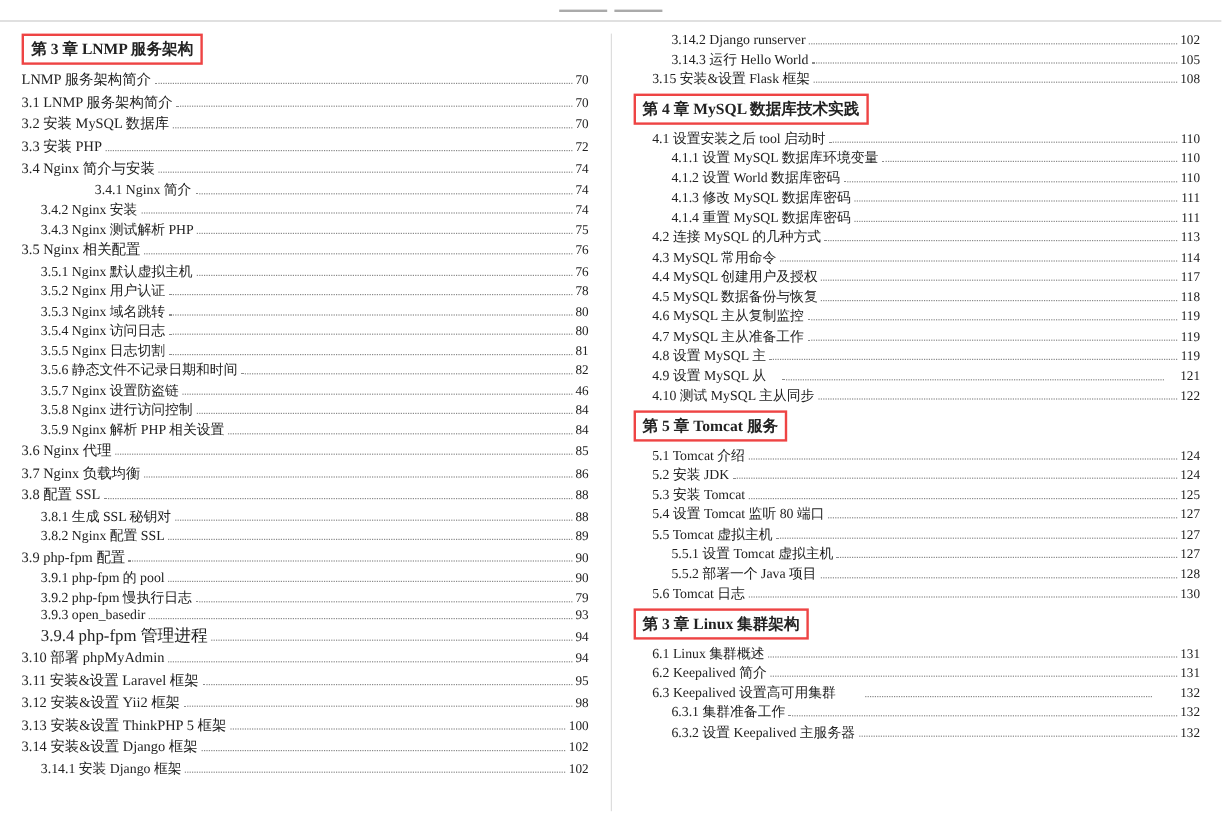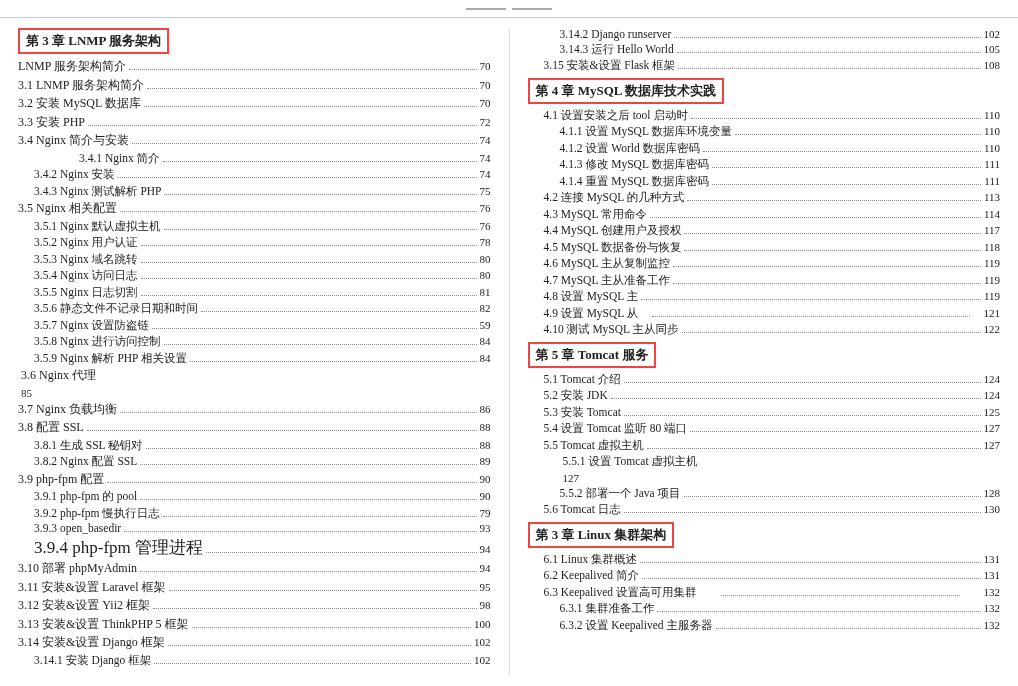--- a/index.html
+++ b/index.html
@@ -159,33 +159,33 @@
           <span class="toc-page">81</span>
         </div>
         <div class="toc-line" style="padding-left: 16px;">
           <span class="toc-label" style="font-size: 11.5px;">3.5.6  静态文件不记录日期和时间</span>
           <span class="toc-dots"></span>
           <span class="toc-page">82</span>
         </div>
         <div class="toc-line" style="padding-left: 16px;">
           <span class="toc-label" style="font-size: 11.5px;">3.5.7  Nginx 设置防盗链</span>
           <span class="toc-dots"></span>
-          <span class="toc-page">59</span>
+          <span class="toc-page">46</span>
         </div>
         <div class="toc-line" style="padding-left: 16px;">
           <span class="toc-label" style="font-size: 11.5px;">3.5.8  Nginx 进行访问控制</span>
           <span class="toc-dots"></span>
           <span class="toc-page">84</span>
         </div>
         <div class="toc-line" style="padding-left: 16px;">
           <span class="toc-label" style="font-size: 11.5px;">3.5.9  Nginx 解析 PHP 相关设置</span>
           <span class="toc-dots"></span>
           <span class="toc-page">84</span>
         </div>
-        <div class="toc-line" style="padding-left: 0px; flex-direction: column;">
+        <div class="toc-line" style="padding-left: 0px;">
           <span class="toc-label" style="font-size: 12px;">3.6  Nginx 代理</span>
           <span class="toc-dots"></span>
           <span class="toc-page">85</span>
         </div>
         <div class="toc-line" style="padding-left: 0px;">
           <span class="toc-label" style="font-size: 12px;">3.7  Nginx 负载均衡</span>
           <span class="toc-dots"></span>
           <span class="toc-page">86</span>
         </div>
         <div class="toc-line" style="padding-left: 0px;">
@@ -217,21 +217,21 @@
           <span class="toc-label" style="font-size: 11.5px;">3.9.2  php-fpm 慢执行日志</span>
           <span class="toc-dots"></span>
           <span class="toc-page">79</span>
         </div>
         <div class="toc-line" style="padding-left: 16px;">
           <span class="toc-label" style="font-size: 11.5px;">3.9.3  open_basedir</span>
           <span class="toc-dots"></span>
           <span class="toc-page">93</span>
         </div>
         <div class="toc-line" style="padding-left: 16px;">
-          <span class="toc-label" style="font-size: 17px; font-family: Liberation Serif, serif;">3.9.4  php-fpm 管理进程</span>
+          <span class="toc-label" style="font-size: 14px; font-family: Liberation Serif, serif;">3.9.4  php-fpm 管理进程</span>
           <span class="toc-dots"></span>
           <span class="toc-page">94</span>
         </div>
         <div class="toc-line" style="padding-left: 0px;">
           <span class="toc-label" style="font-size: 12px;">3.10  部署 phpMyAdmin</span>
           <span class="toc-dots"></span>
           <span class="toc-page">94</span>
         </div>
         <div class="toc-line" style="padding-left: 0px;">
           <span class="toc-label" style="font-size: 12px;">3.11  安装&amp;设置 Laravel 框架</span>
@@ -380,21 +380,21 @@
         <div class="toc-line" style="padding-left: 16px;">
           <span class="toc-label" style="font-size: 11.5px;">5.4  设置 Tomcat 监听 80 端口</span>
           <span class="toc-dots"></span>
           <span class="toc-page">127</span>
         </div>
         <div class="toc-line" style="padding-left: 16px;">
           <span class="toc-label" style="font-size: 11.5px;">5.5  Tomcat 虚拟主机</span>
           <span class="toc-dots"></span>
           <span class="toc-page">127</span>
         </div>
-        <div class="toc-line" style="padding-left: 32px; flex-direction: column;">
+        <div class="toc-line" style="padding-left: 32px;">
           <span class="toc-label" style="font-size: 11.5px;">5.5.1  设置 Tomcat 虚拟主机</span>
           <span class="toc-dots"></span>
           <span class="toc-page">127</span>
         </div>
         <div class="toc-line" style="padding-left: 32px;">
           <span class="toc-label" style="font-size: 11.5px;">5.5.2  部署一个 Java 项目</span>
           <span class="toc-dots"></span>
           <span class="toc-page">128</span>
         </div>
         <div class="toc-line" style="padding-left: 16px;">

